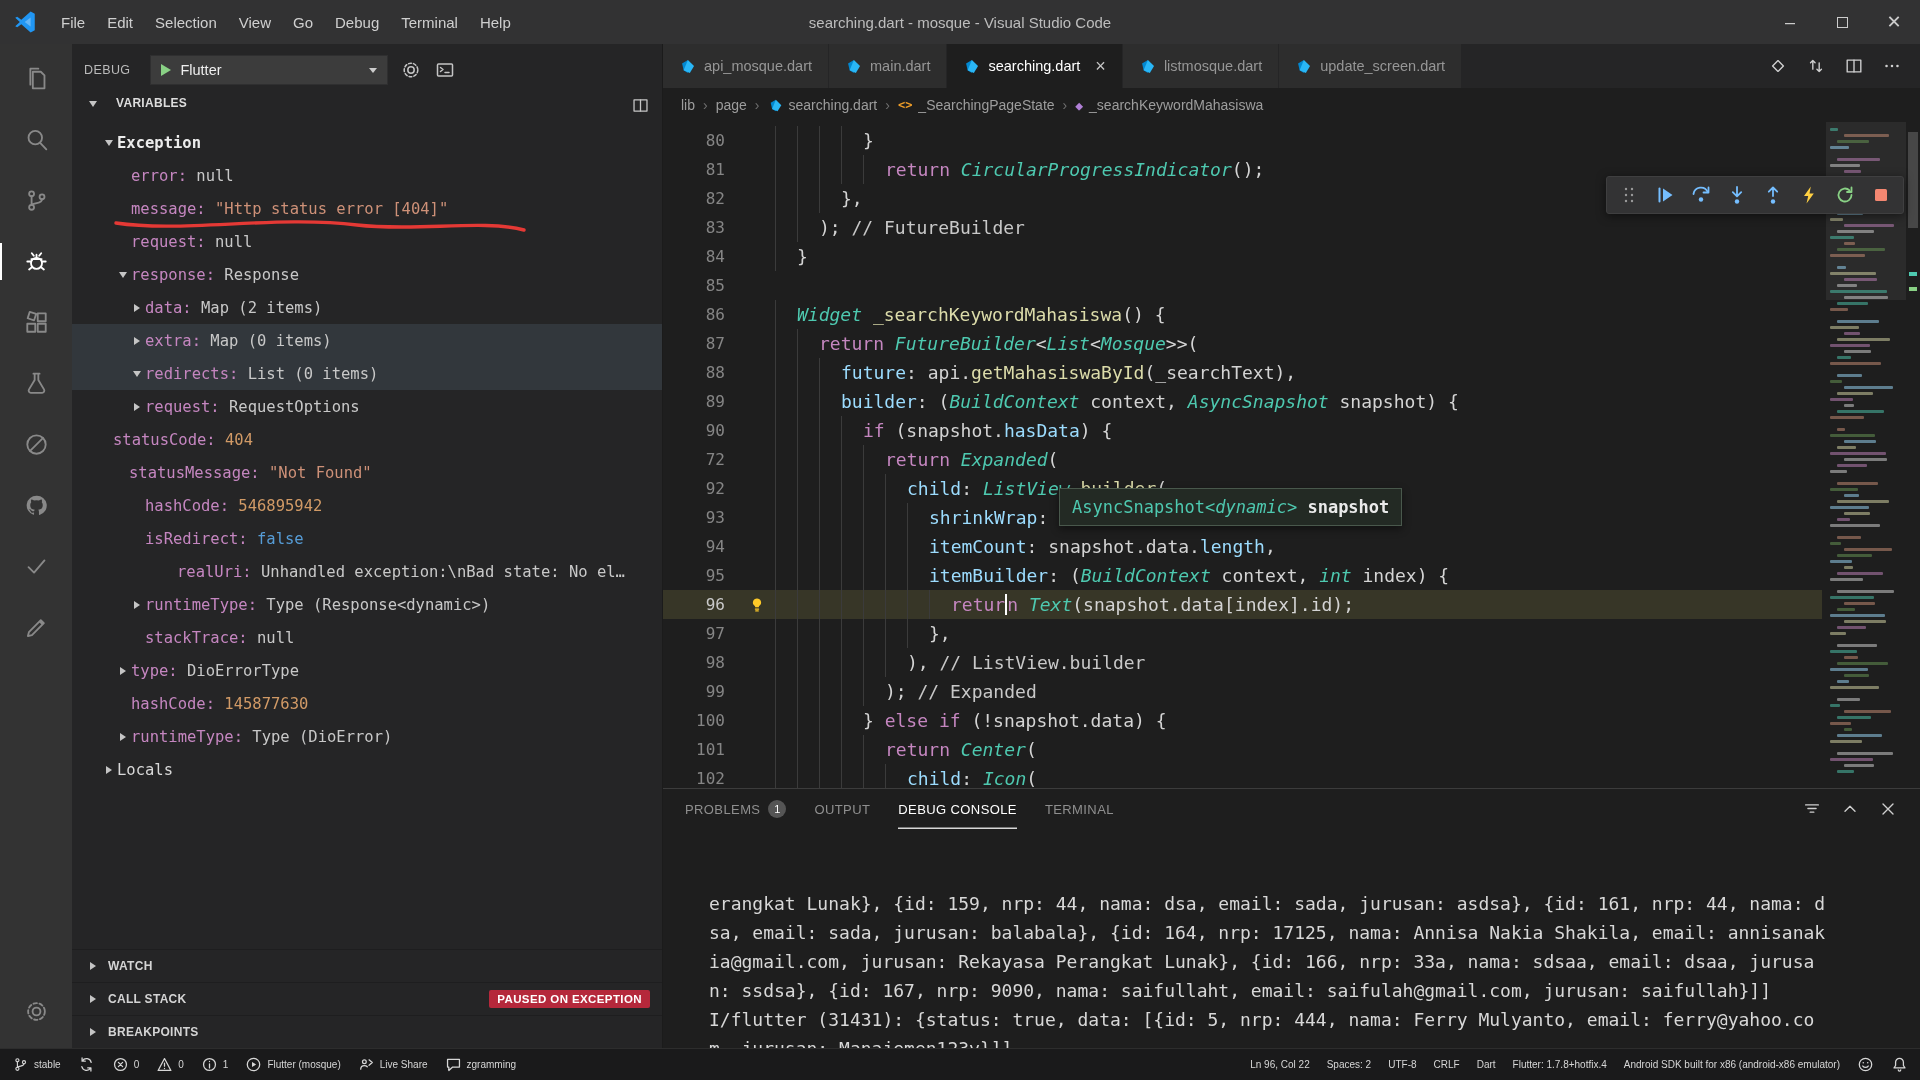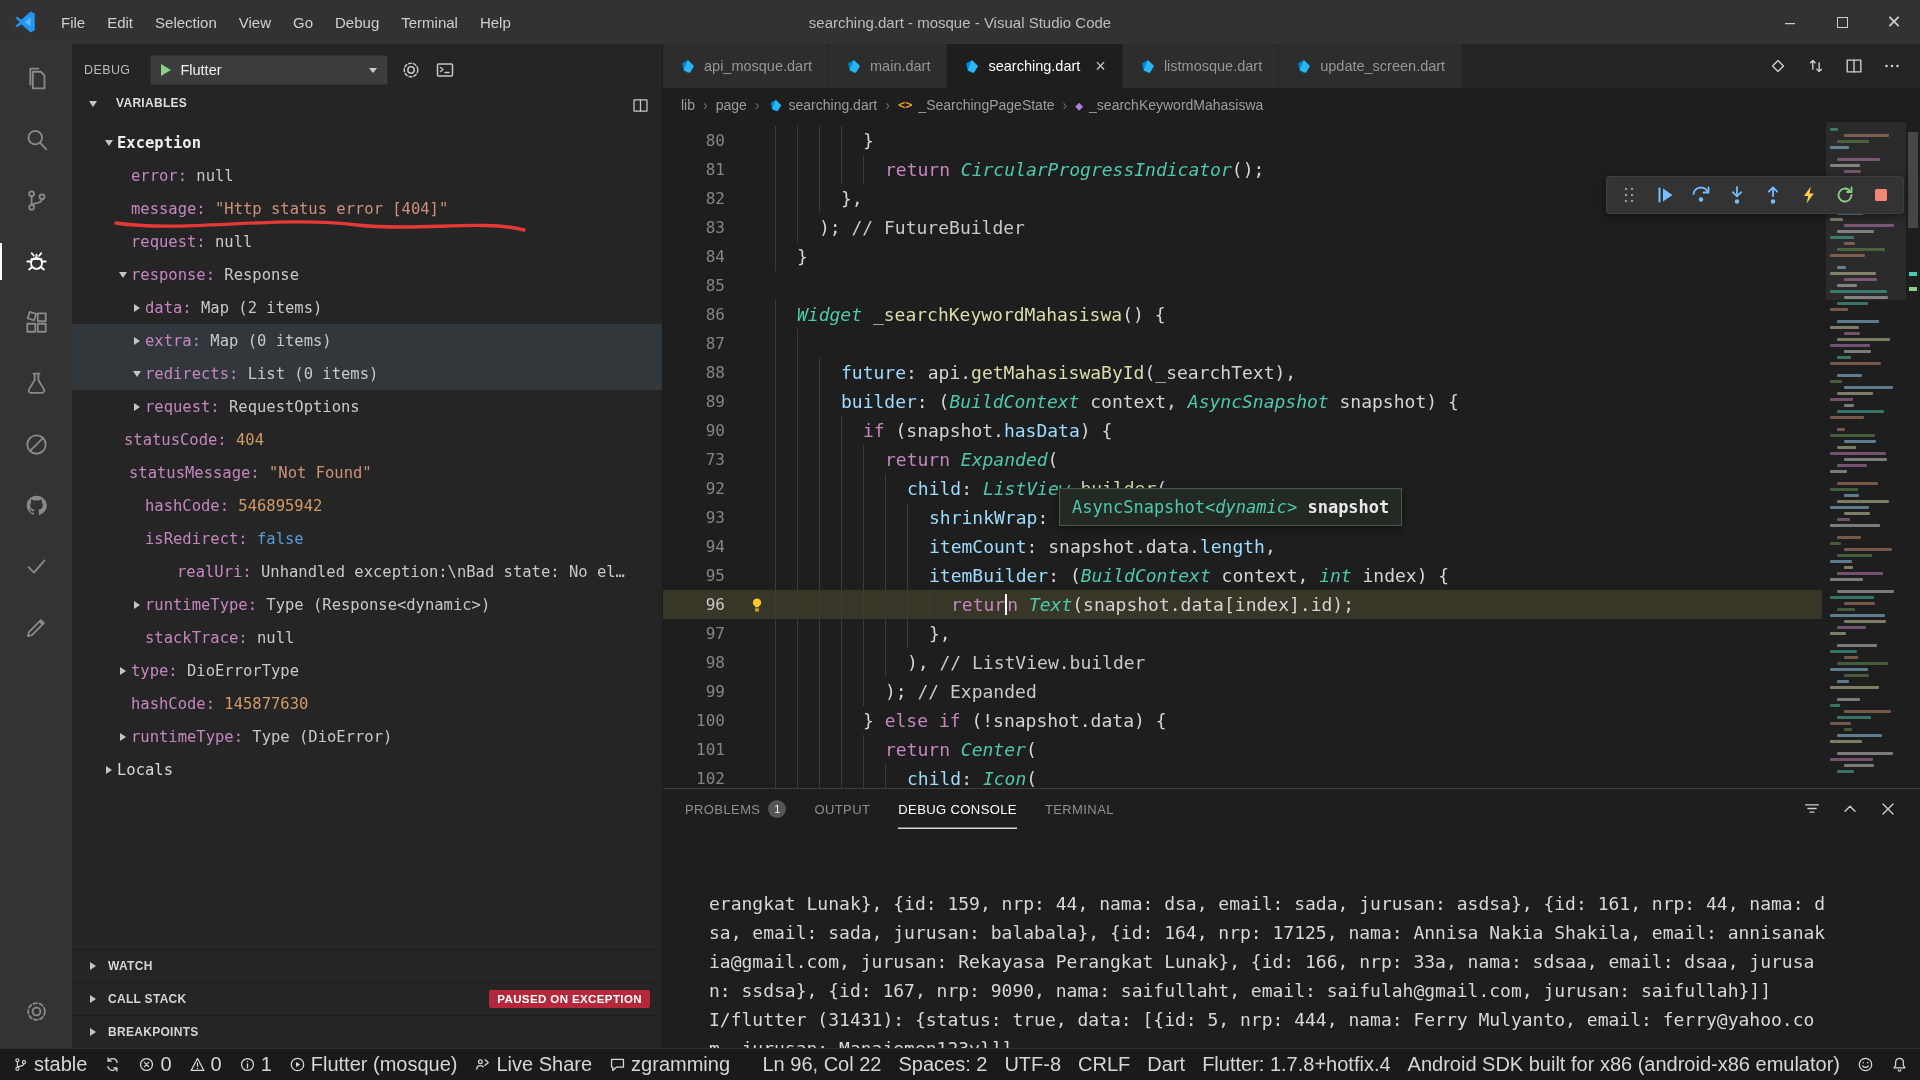--- a/index.html
+++ b/index.html
@@ -106,21 +106,21 @@
   .pbadge{background:#555;color:#fff;font-size:11px;min-width:18px;height:18px;border-radius:9px;display:flex;align-items:center;justify-content:center;padding:0 4px}
   .panel-actions{margin-left:auto;display:flex;gap:18px;color:#cfcfcf}
   .panel-actions .icon{width:20px;height:20px}
   .console{flex:1;overflow:hidden;padding:2px 0 0 46px;font:18px/29px "DejaVu Sans Mono",monospace;color:#d8d8d8;white-space:pre}
   .console-line{height:29px}
 
   
   .statusbar{position:absolute;left:0;right:0;bottom:0;height:32px;background:#1a1a1b;border-top:1px solid #2d2d2d;display:flex;align-items:center;padding:0 12px;z-index:60}
   .sb-left{display:flex;align-items:center;gap:17px}
   .sb-right{margin-left:auto;display:flex;align-items:center;gap:17px}
-  .sb-item{display:flex;align-items:center;gap:5px;font-size:20px;color:#d6d6d6;white-space:nowrap}
+  .sb-item{display:flex;align-items:center;gap:5px;font-size:10px;color:#d6d6d6;white-space:nowrap}
   .sb-item .icon{width:17px;height:17px}
 </style>
 </head>
 <body>
 
 <div class="titlebar">
   <span class="logo icon">
       <svg viewBox="0 0 24 24">
         <path fill="#2196f3" stroke="none" d="M17.2 2.4L8.6 10 4.8 7.1 3 8l4.2 4L3 16l1.8.9L8.6 14l8.6 7.6L21 19.7V4.3z"></path>
         <path fill="#64b5f6" stroke="none" d="M17.2 7.8v8.4L11.7 12z"></path>
@@ -278,21 +278,21 @@
     <div class="var-rows" id="var-rows">
         <div class="var-row" style="padding-left: 28px;"><span class="chev d"></span><span class="vname bold">Exception</span></div>
         <div class="var-row" style="padding-left: 42px;"><span class="chev"></span><span class="vname">error:</span><span class="vval v-plain">&nbsp;null</span></div>
         <div class="var-row" style="padding-left: 42px;"><span class="chev"></span><span class="vname">message:</span><span class="vval v-str">&nbsp;"Http status error [404]"</span></div>
         <div class="var-row" style="padding-left: 42px;"><span class="chev"></span><span class="vname">request:</span><span class="vval v-plain">&nbsp;null</span></div>
         <div class="var-row" style="padding-left: 42px;"><span class="chev d"></span><span class="vname">response:</span><span class="vval v-plain">&nbsp;Response</span></div>
         <div class="var-row" style="padding-left: 56px;"><span class="chev r"></span><span class="vname">data:</span><span class="vval v-plain">&nbsp;Map (2 items)</span></div>
         <div class="var-row hl" style="padding-left: 56px;"><span class="chev r"></span><span class="vname">extra:</span><span class="vval v-plain">&nbsp;Map (0 items)</span></div>
         <div class="var-row hl" style="padding-left: 56px;"><span class="chev d"></span><span class="vname">redirects:</span><span class="vval v-plain">&nbsp;List (0 items)</span></div>
         <div class="var-row" style="padding-left: 56px;"><span class="chev r"></span><span class="vname">request:</span><span class="vval v-plain">&nbsp;RequestOptions</span></div>
-        <div class="var-row" style="padding-left: 24px; margin-left: 11px;"><span class="chev"></span><span class="vname">statusCode:</span><span class="vval v-num">&nbsp;404</span></div>
+        <div class="var-row" style="padding-left: 24px;"><span class="chev"></span><span class="vname">statusCode:</span><span class="vval v-num">&nbsp;404</span></div>
         <div class="var-row" style="padding-left: 40px;"><span class="chev"></span><span class="vname">statusMessage:</span><span class="vval v-str">&nbsp;"Not Found"</span></div>
         <div class="var-row" style="padding-left: 56px;"><span class="chev"></span><span class="vname">hashCode:</span><span class="vval v-num">&nbsp;546895942</span></div>
         <div class="var-row" style="padding-left: 56px;"><span class="chev"></span><span class="vname">isRedirect:</span><span class="vval v-kw">&nbsp;false</span></div>
         <div class="var-row" style="padding-left: 56px; margin-left: 32px;"><span class="chev"></span><span class="vname">realUri:</span><span class="vval v-plain">&nbsp;Unhandled exception:\nBad state: No el…</span></div>
         <div class="var-row" style="padding-left: 56px;"><span class="chev r"></span><span class="vname">runtimeType:</span><span class="vval v-plain">&nbsp;Type (Response&lt;dynamic&gt;)</span></div>
         <div class="var-row" style="padding-left: 56px;"><span class="chev"></span><span class="vname">stackTrace:</span><span class="vval v-plain">&nbsp;null</span></div>
         <div class="var-row" style="padding-left: 42px;"><span class="chev r"></span><span class="vname">type:</span><span class="vval v-plain">&nbsp;DioErrorType</span></div>
         <div class="var-row" style="padding-left: 42px;"><span class="chev"></span><span class="vname">hashCode:</span><span class="vval v-num">&nbsp;145877630</span></div>
         <div class="var-row" style="padding-left: 42px;"><span class="chev r"></span><span class="vname">runtimeType:</span><span class="vval v-plain">&nbsp;Type (DioError)</span></div>
         <div class="var-row" style="padding-left: 28px;"><span class="chev r"></span><span class="vname plain">Locals</span></div>
@@ -464,41 +464,42 @@
           <div class="code-line">
             <span class="ln">86</span>
             <span class="deco"></span>
             <span class="indent" style="width: 22px;"></span>
             <span class="ctext"><span class="tk-t">Widget</span><span class="tk-v"> </span><span class="tk-f">_searchKeywordMahasiswa</span><span class="tk-v">() {</span></span>
           </div>
           <div class="code-line">
             <span class="ln">87</span>
             <span class="deco"></span>
             <span class="indent" style="width: 44px;"></span>
+            <span class="ctext"><span class="tk-k">return </span><span class="tk-t">FutureBuilder</span><span class="tk-v">&lt;</span><span class="tk-t">List</span><span class="tk-v">&lt;</span><span class="tk-t">Mosque</span><span class="tk-v">&gt;&gt;(</span></span>
           </div>
           <div class="code-line">
             <span class="ln">88</span>
             <span class="deco"></span>
             <span class="indent" style="width: 66px;"></span>
             <span class="ctext"><span class="tk-p">future</span><span class="tk-v">: api.</span><span class="tk-f">getMahasiswaById</span><span class="tk-v">(_searchText),</span></span>
           </div>
           <div class="code-line">
             <span class="ln">89</span>
             <span class="deco"></span>
             <span class="indent" style="width: 66px;"></span>
             <span class="ctext"><span class="tk-p">builder</span><span class="tk-v">: (</span><span class="tk-t">BuildContext</span><span class="tk-v"> context, </span><span class="tk-t">AsyncSnapshot</span><span class="tk-v"> snapshot) {</span></span>
           </div>
           <div class="code-line">
             <span class="ln">90</span>
             <span class="deco"></span>
             <span class="indent" style="width: 88px;"></span>
             <span class="ctext"><span class="tk-k">if</span><span class="tk-v"> (snapshot.</span><span class="tk-p">hasData</span><span class="tk-v">) {</span></span>
           </div>
           <div class="code-line">
-            <span class="ln">73</span>
+            <span class="ln">72</span>
             <span class="deco"></span>
             <span class="indent" style="width: 110px;"></span>
             <span class="ctext"><span class="tk-k">return </span><span class="tk-t">Expanded</span><span class="tk-v">(</span></span>
           </div>
           <div class="code-line">
             <span class="ln">92</span>
             <span class="deco"></span>
             <span class="indent" style="width: 132px;"></span>
             <span class="ctext"><span class="tk-p">child</span><span class="tk-v">: </span><span class="tk-t">ListView</span><span class="tk-v">.</span><span class="tk-f">builder</span><span class="tk-v">(</span></span>
           </div>

